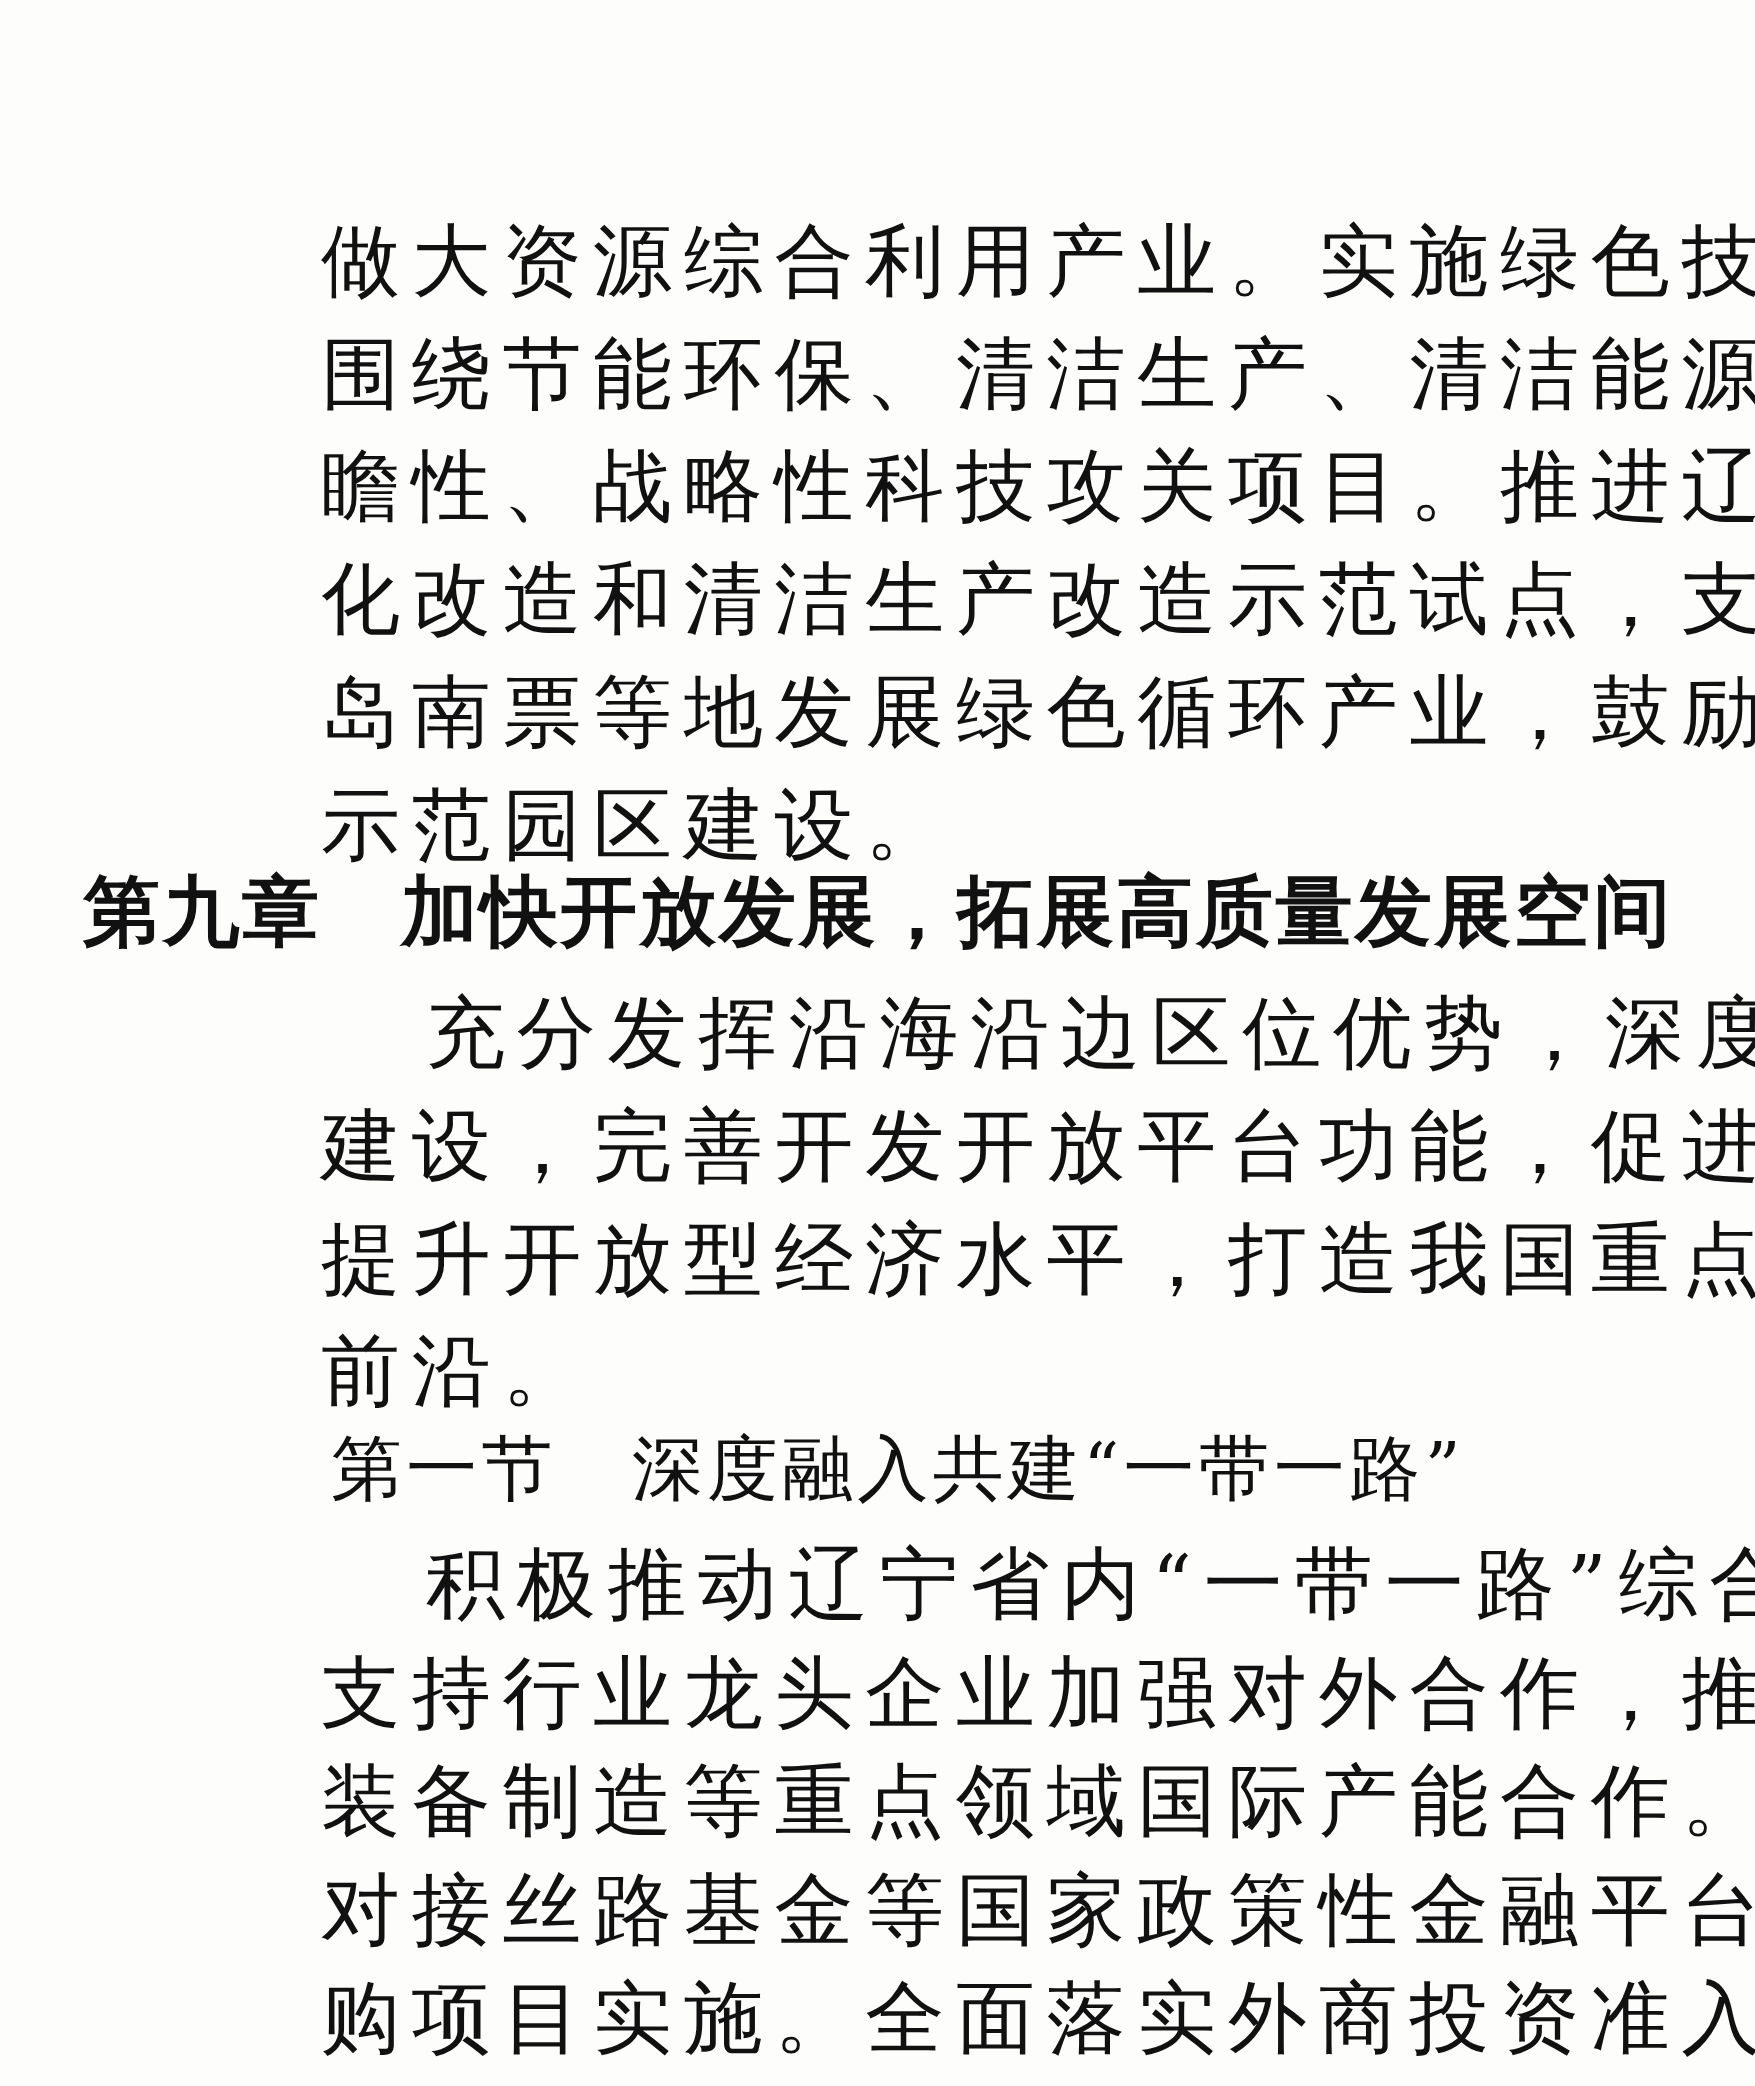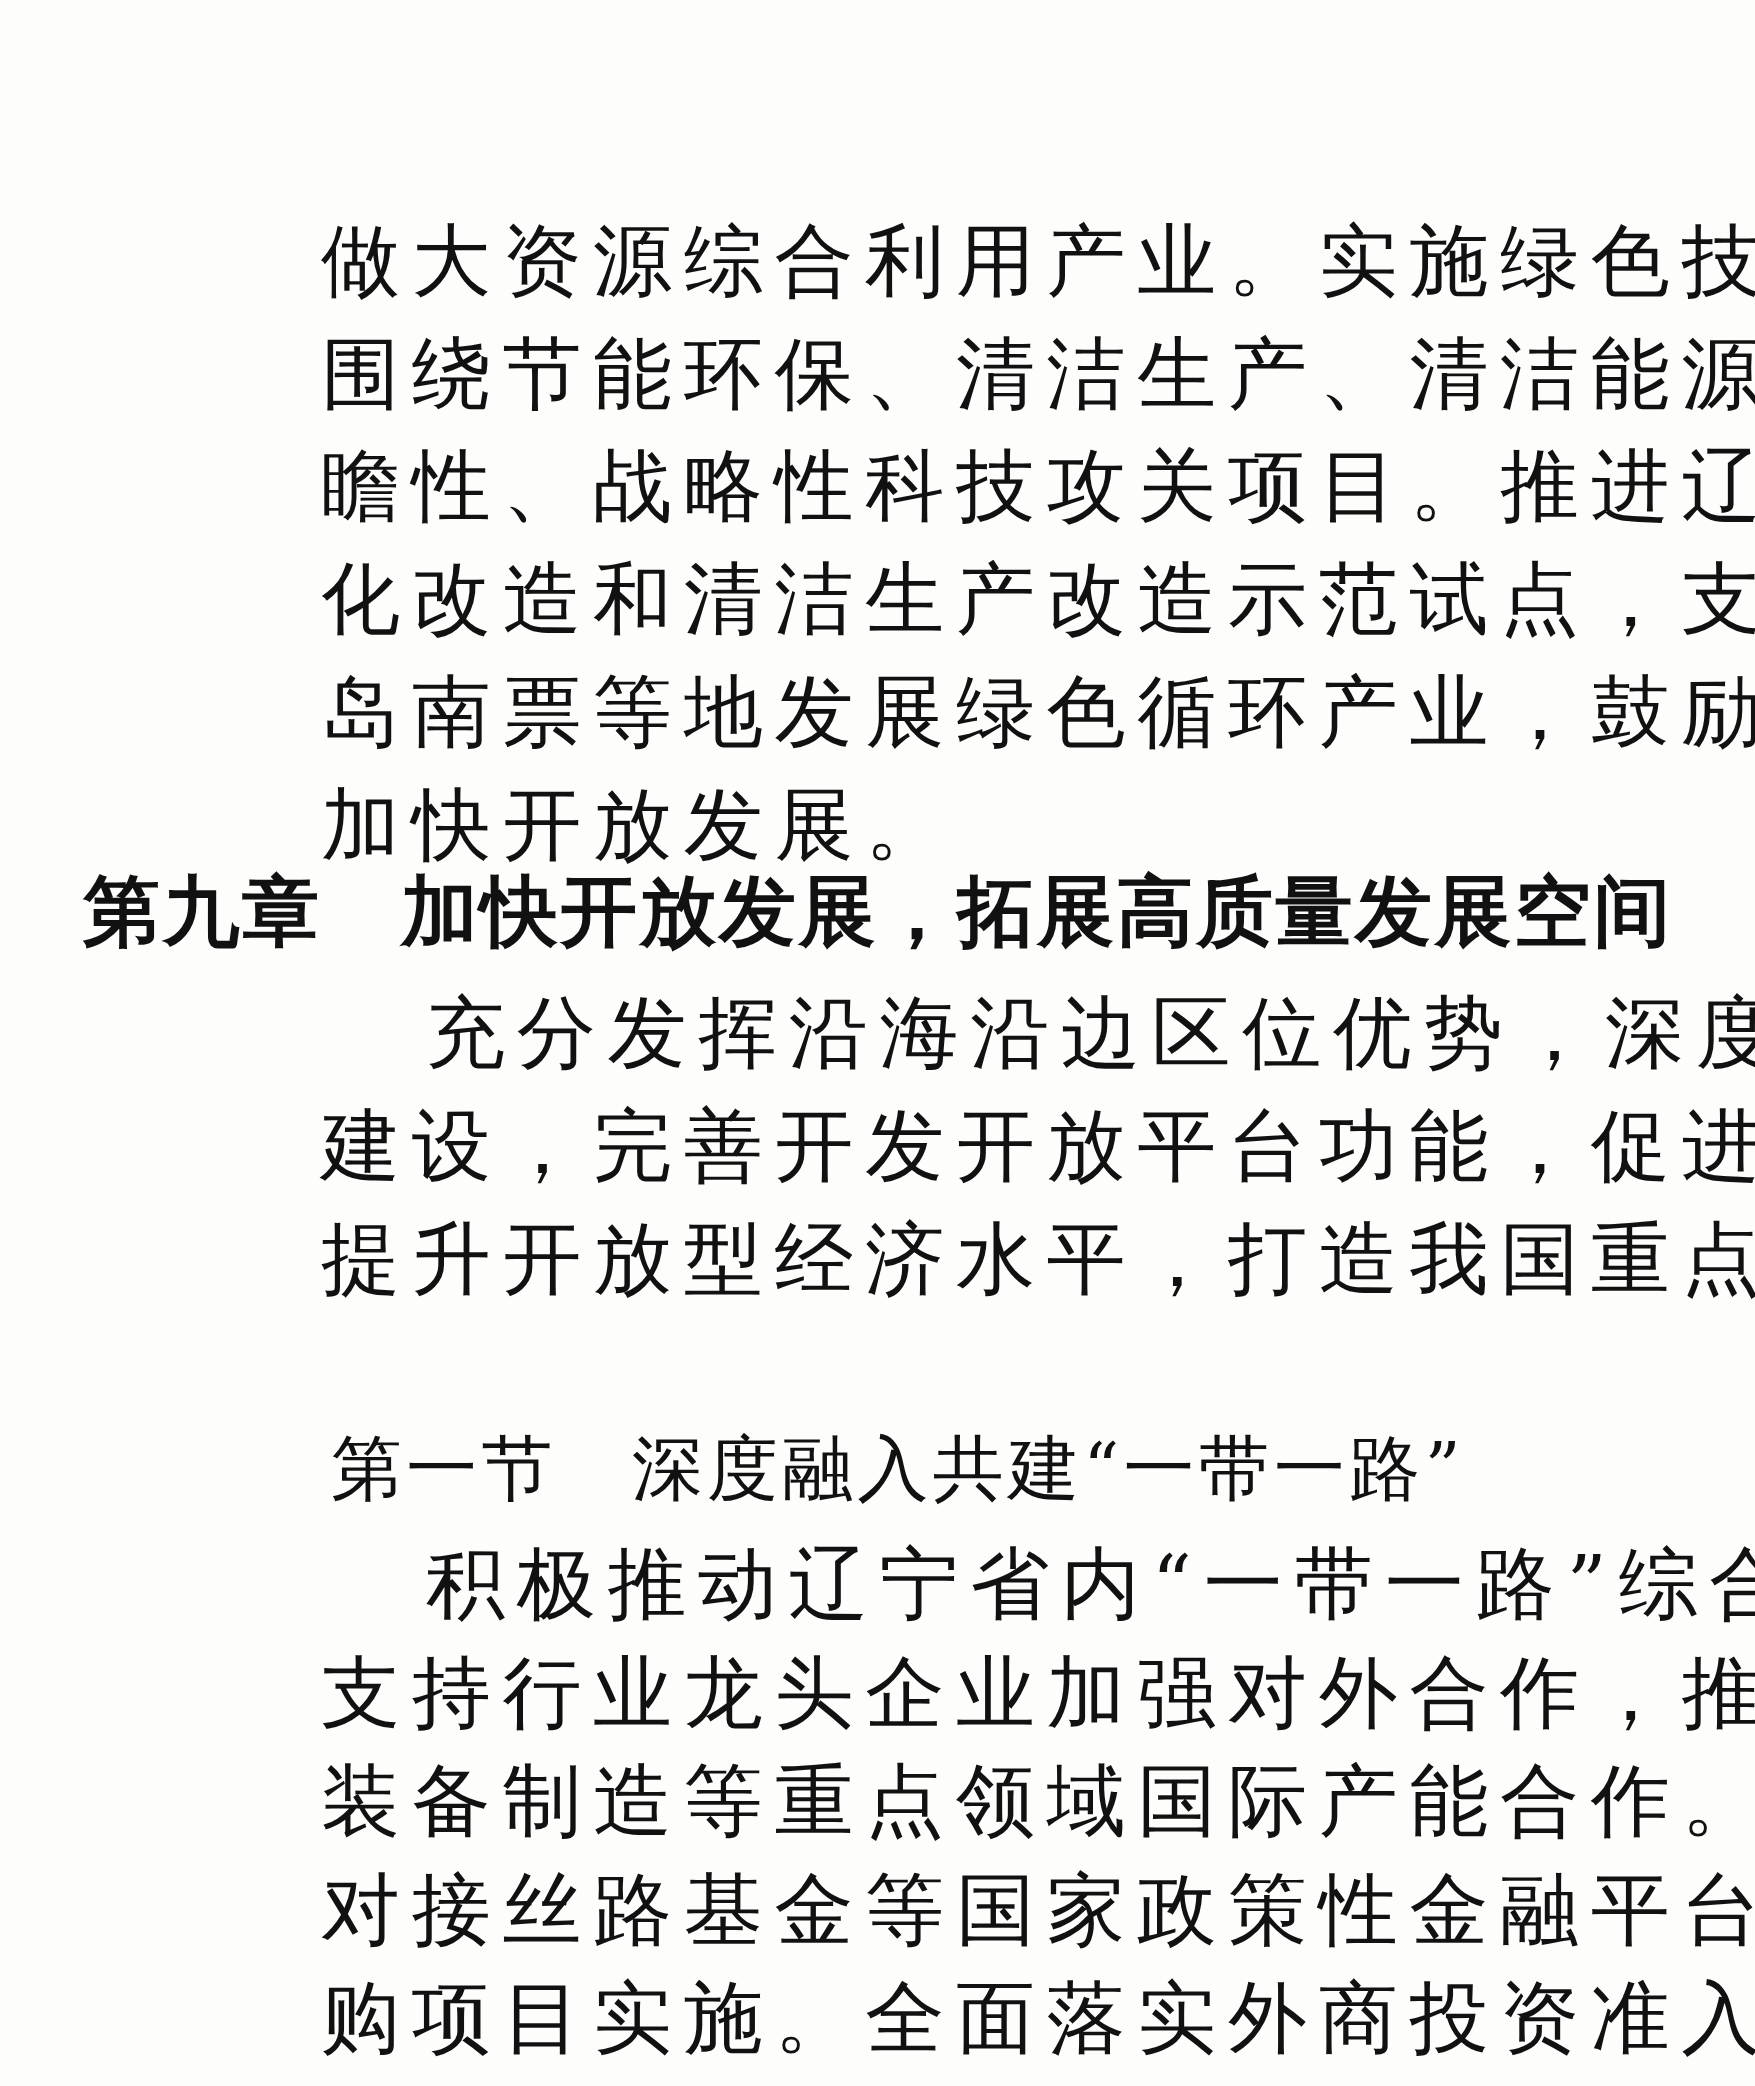--- a/index.html
+++ b/index.html
@@ -26,27 +26,28 @@
 </head>
 <body>
 
 <div class="page">
 
   <div class="line" style="top:217px">做大资源综合利用产业。实施绿色技术创新攻关行动，</div>
   <div class="line" style="top:330px">围绕节能环保、清洁生产、清洁能源等领域布局一批前</div>
   <div class="line" style="top:442px">瞻性、战略性科技攻关项目。推进辽东湾新区国家循环</div>
   <div class="line" style="top:555px">化改造和清洁生产改造示范试点，支持锦州西山、葫芦</div>
   <div class="line" style="top:668px">岛南票等地发展绿色循环产业，鼓励开展国家生态工业</div>
-  <div class="line" style="top:781px">加快开放发展。</div>
+  <div class="line" style="top:781px">示范园区建设。</div>
 
   <div class="chapter">第九章　加快开放发展，拓展高质量发展空间</div>
 
   <div class="line indent" style="top:989px">充分发挥沿海沿边区位优势，深度参与“一带一路”</div>
   <div class="line" style="top:1102px">建设，完善开发开放平台功能，促进东北亚国际合作，</div>
   <div class="line" style="top:1215px">提升开放型经济水平，打造我国重点面向东北亚开放新</div>
+  <div class="line" style="top:1327px">前沿。</div>
 
   <div class="section" style="top:1427px">第一节　深度融入共建“一带一路”</div>
 
   <div class="line indent" style="top:1540px">积极推动辽宁省内“一带一路”综合试验区建设，</div>
   <div class="line" style="top:1649px">支持行业龙头企业加强对外合作，推进钢铁、轨道交通、</div>
   <div class="line" style="top:1757px">装备制造等重点领域国际产能合作。创新对外投资方式，</div>
   <div class="line" style="top:1866px">对接丝路基金等国家政策性金融平台，推动一批跨国并</div>
   <div class="line" style="top:1974px">购项目实施。全面落实外商投资准入前国民待遇加负面</div>
   <div class="line" style="top:2083px">清单管理制度，推动实施一批利用外资重大项目。加强</div>
 

